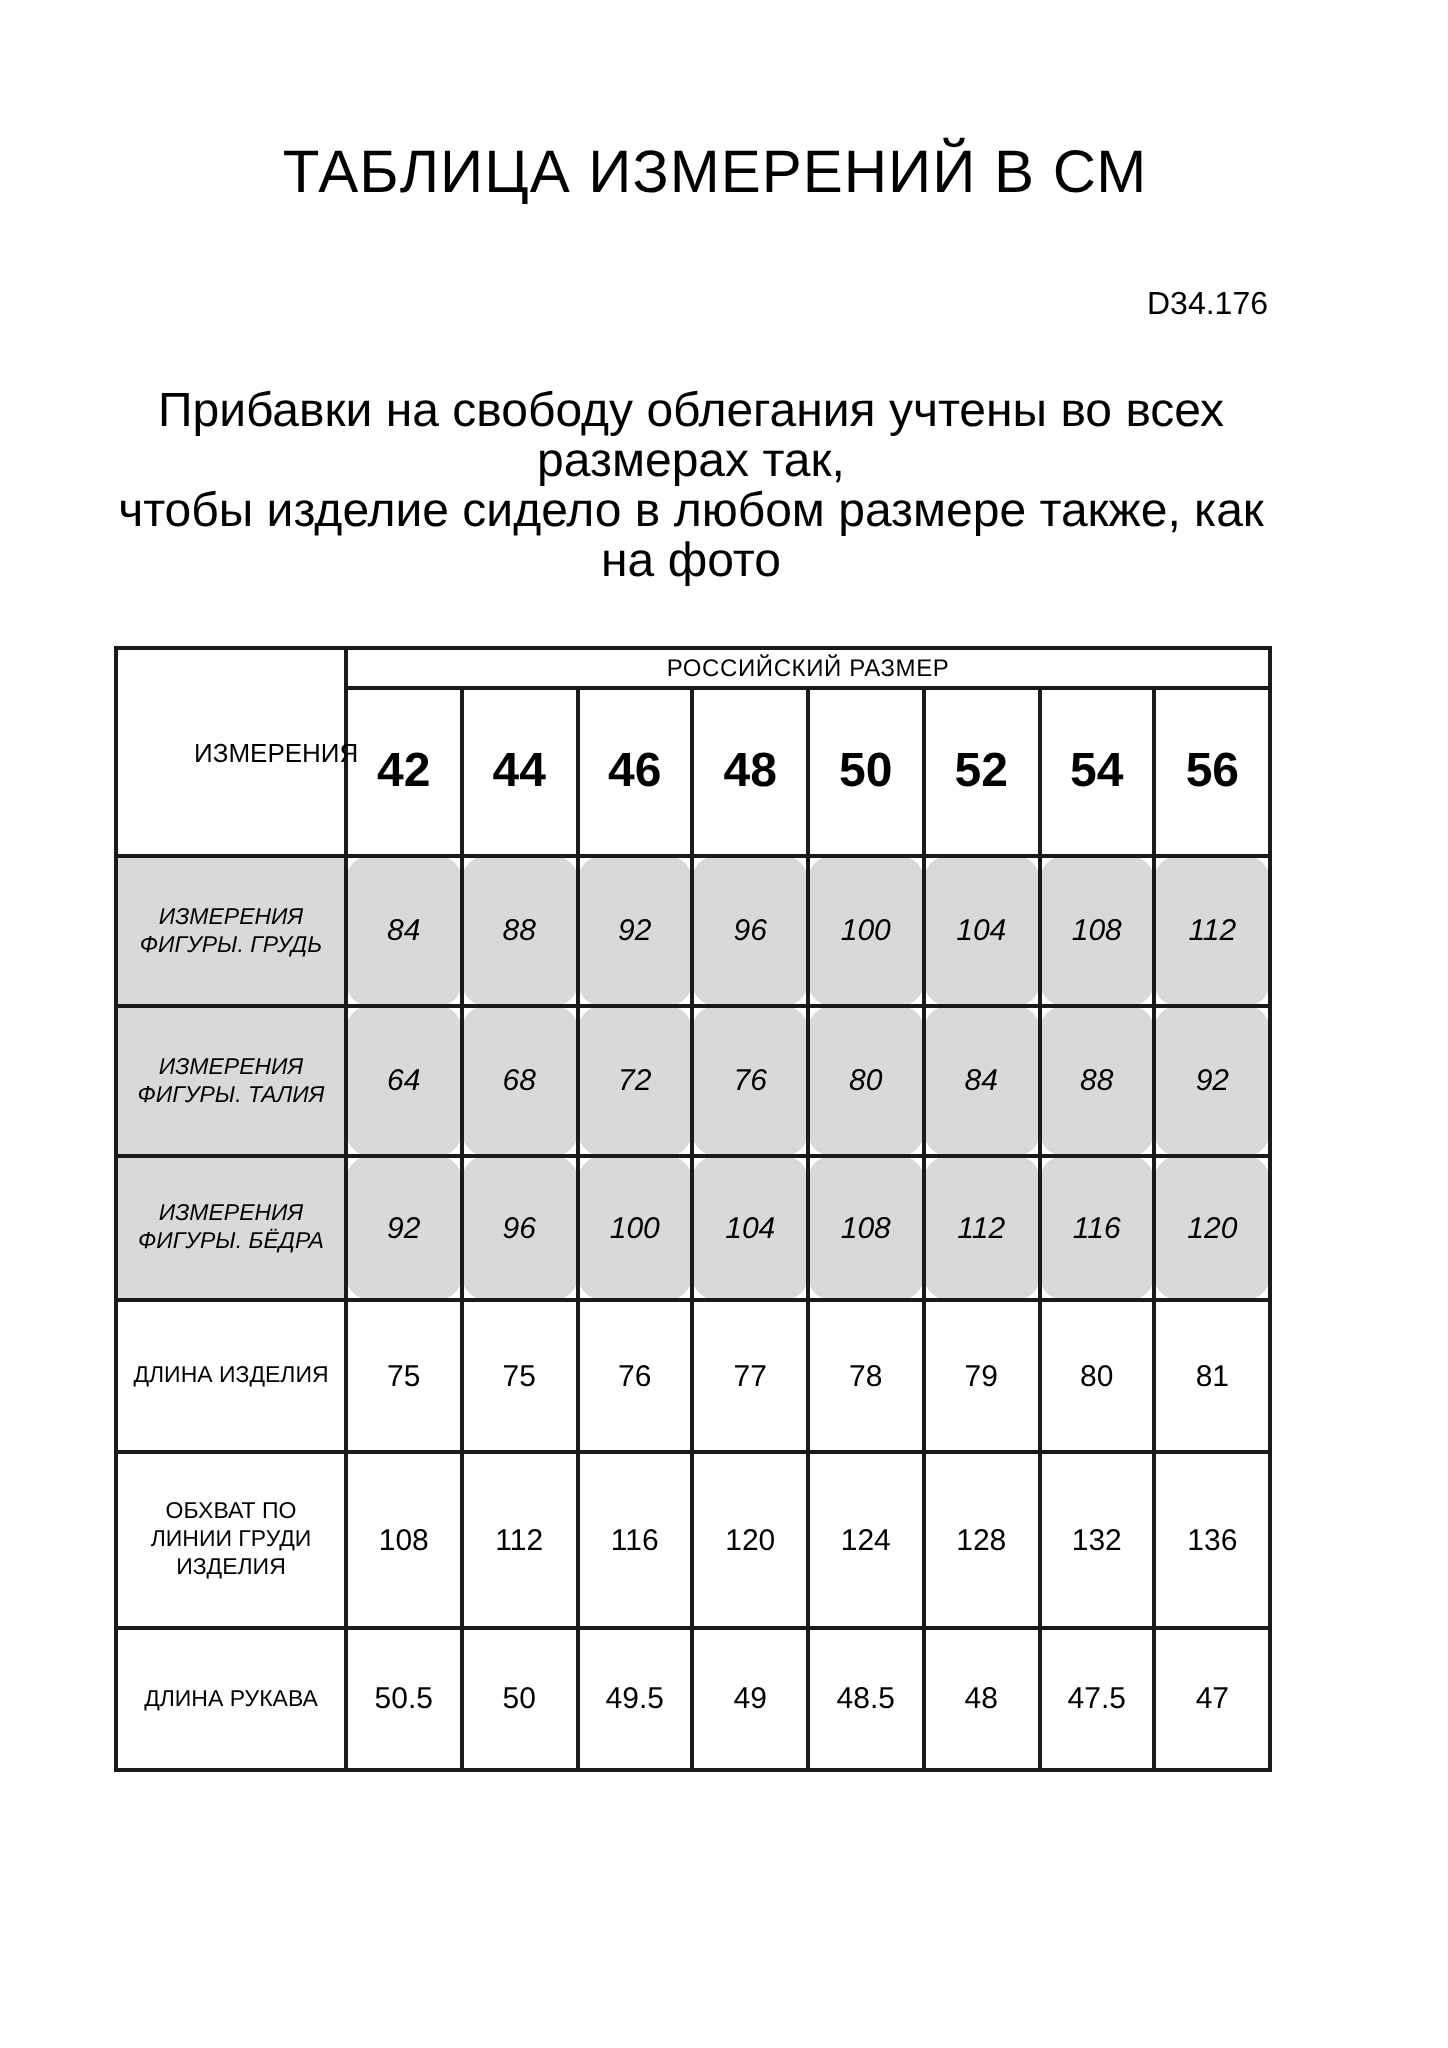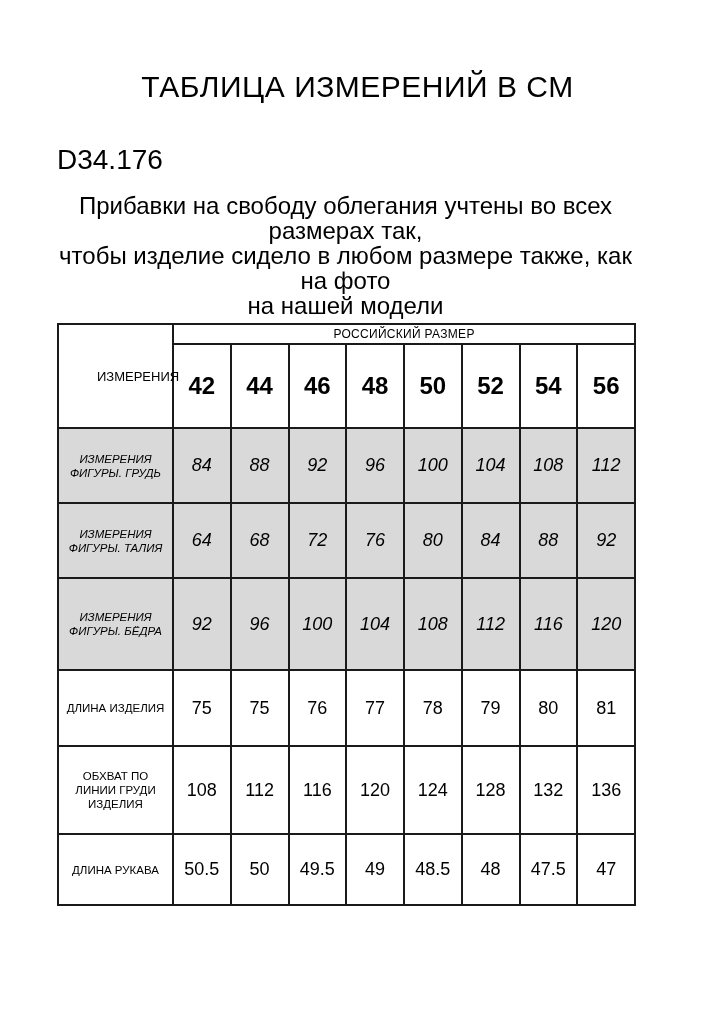--- a/index.html
+++ b/index.html
@@ -38,22 +38,22 @@
     font-size: 30px;
     font-weight: 400;
     letter-spacing: 0.5px;
     white-space: nowrap;
   }
   .model-code {
     position: absolute;
     top: 144px;
     left: 0;
     width: 100%;
-    text-align: left;
-    font-size: 28px;
+    text-align: right;
+    font-size: 16px;
   }
   .fit-note {
     position: absolute;
     top: 193px;
     left: -10px;
     width: 597px;
     text-align: center;
     font-size: 24px;
     line-height: 25px;
   }
@@ -79,45 +79,44 @@
   td.corner-cell { font-size: 13px; background: #ffffff; padding-left: 38px; }
 
   tr.sizes-row { height: 84px; }
   td.size-cell { font-size: 24px; font-weight: 700; }
 
   td.label-cell {
     font-size: 11.5px;
     line-height: 14px;
     padding: 2px 7px;
   }
-  td.value-cell { font-size: 18px; }
+  td.value-cell { font-size: 15px; border-radius: 12px; }
 
   tr.shaded { background: var(--shaded-bg); }
   tr.shaded td { font-style: italic; }
 
   tr.rh75 { height: 75px; }
-  tr.rh72 { height: 92px; }
+  tr.rh72 { height: 72px; }
   tr.rh76 { height: 76px; }
   tr.rh70 { height: 88px; }
   tr.rh71 { height: 71px; }
 </style>
 </head>
 <body>
 
 <div class="page">
   <div class="content">
 
     <h1 class="doc-title">ТАБЛИЦА ИЗМЕРЕНИЙ В СМ</h1>
 
     <div class="model-code">D34.176</div>
 
     <div class="fit-note">
       <div>Прибавки на свободу облегания учтены во всех размерах так,</div>
       <div>чтобы изделие сидело в любом размере также, как на фото</div>
-      <div>на нашей модели</div>
     </div>
 
     <table class="size-table">
       <colgroup>
         <col class="col-label">
         <col class="col-size">
           <col class="col-size">
           <col class="col-size">
           <col class="col-size">
         <col class="col-size">

